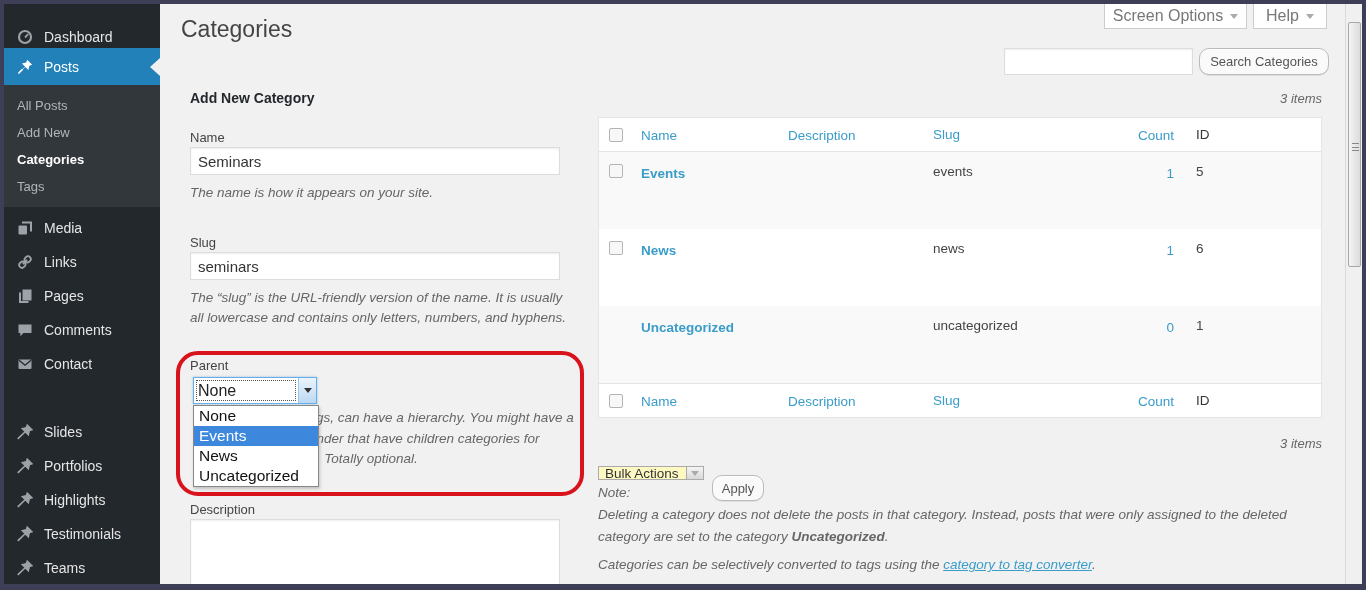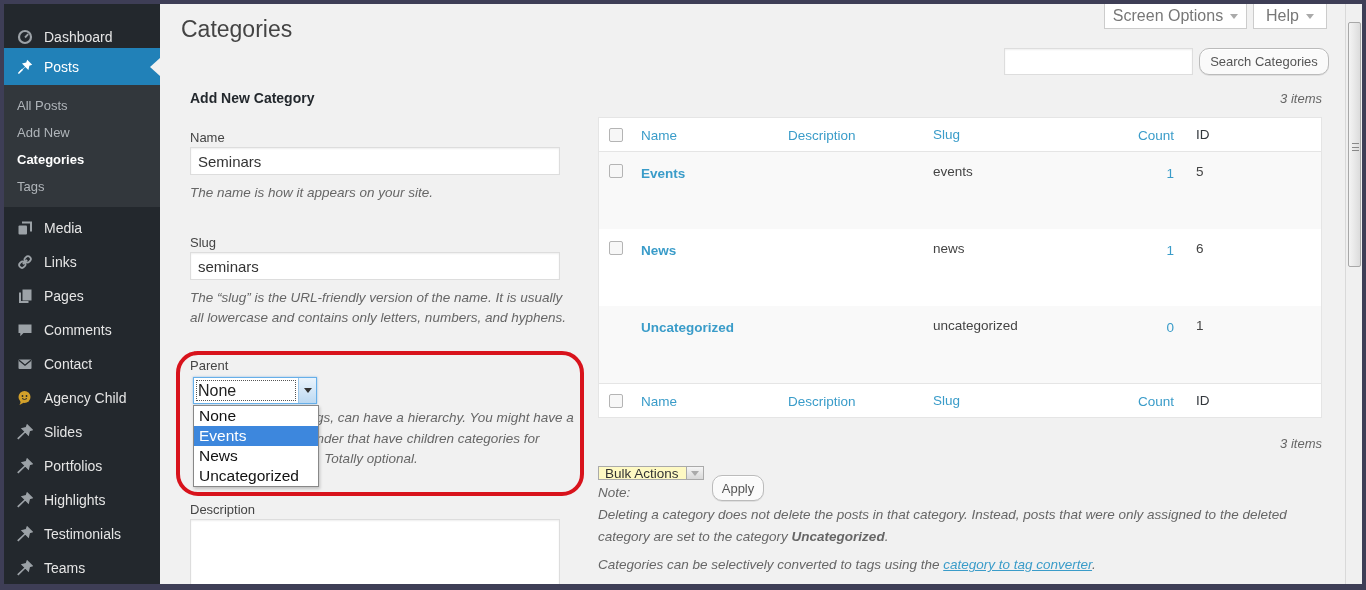--- a/index.html
+++ b/index.html
@@ -177,32 +177,20 @@
         <span>Contact</span>
       </div>
       <div class="mi" style="top:309px">
         <span class="ic">
           <svg width="16" height="16" viewBox="0 0 16 16">
               <path fill="currentColor" d="M1.5 2.5 h13 v8.5 h-8 l-3.2 3.2 v-3.2 h-1.8 z"></path>
             </svg>
         </span>
         <span>Comments</span>
       </div>
-      <div class="mi" style="top:377px">
-        <span class="ic">
-          <svg width="16" height="16" viewBox="0 0 16 16">
-              <circle cx="7.5" cy="7" r="6" fill="#d2a02a"></circle>
-              <path d="M4 11 l-1.5 4 l4.5 -2.5 z" fill="#d2a02a"></path>
-              <circle cx="5.5" cy="6" r="0.9" fill="#23282d"></circle>
-              <circle cx="9.5" cy="6" r="0.9" fill="#23282d"></circle>
-              <path d="M5 8.5 q2.5 2 5 0" stroke="#23282d" stroke-width="1" fill="none"></path>
-            </svg>
-        </span>
-        <span>Agency Child</span>
-      </div>
       <div class="mi" style="top:411px">
         <span class="ic">
           <svg width="16" height="16" viewBox="0 0 16 16">
               <path fill="currentColor" d="M10.2 0.8 L15.2 5.8 L12.4 6.8 L11.4 11 L8.3 7.9 L1.4 14.6 L1 14.2 L8.1 7.7 L5 4.6 L9.2 3.6 Z" stroke="currentColor" stroke-width="1.2"></path>
             </svg>
         </span>
         <span>Slides</span>
       </div>
       <div class="mi" style="top:445px">
         <span class="ic">

